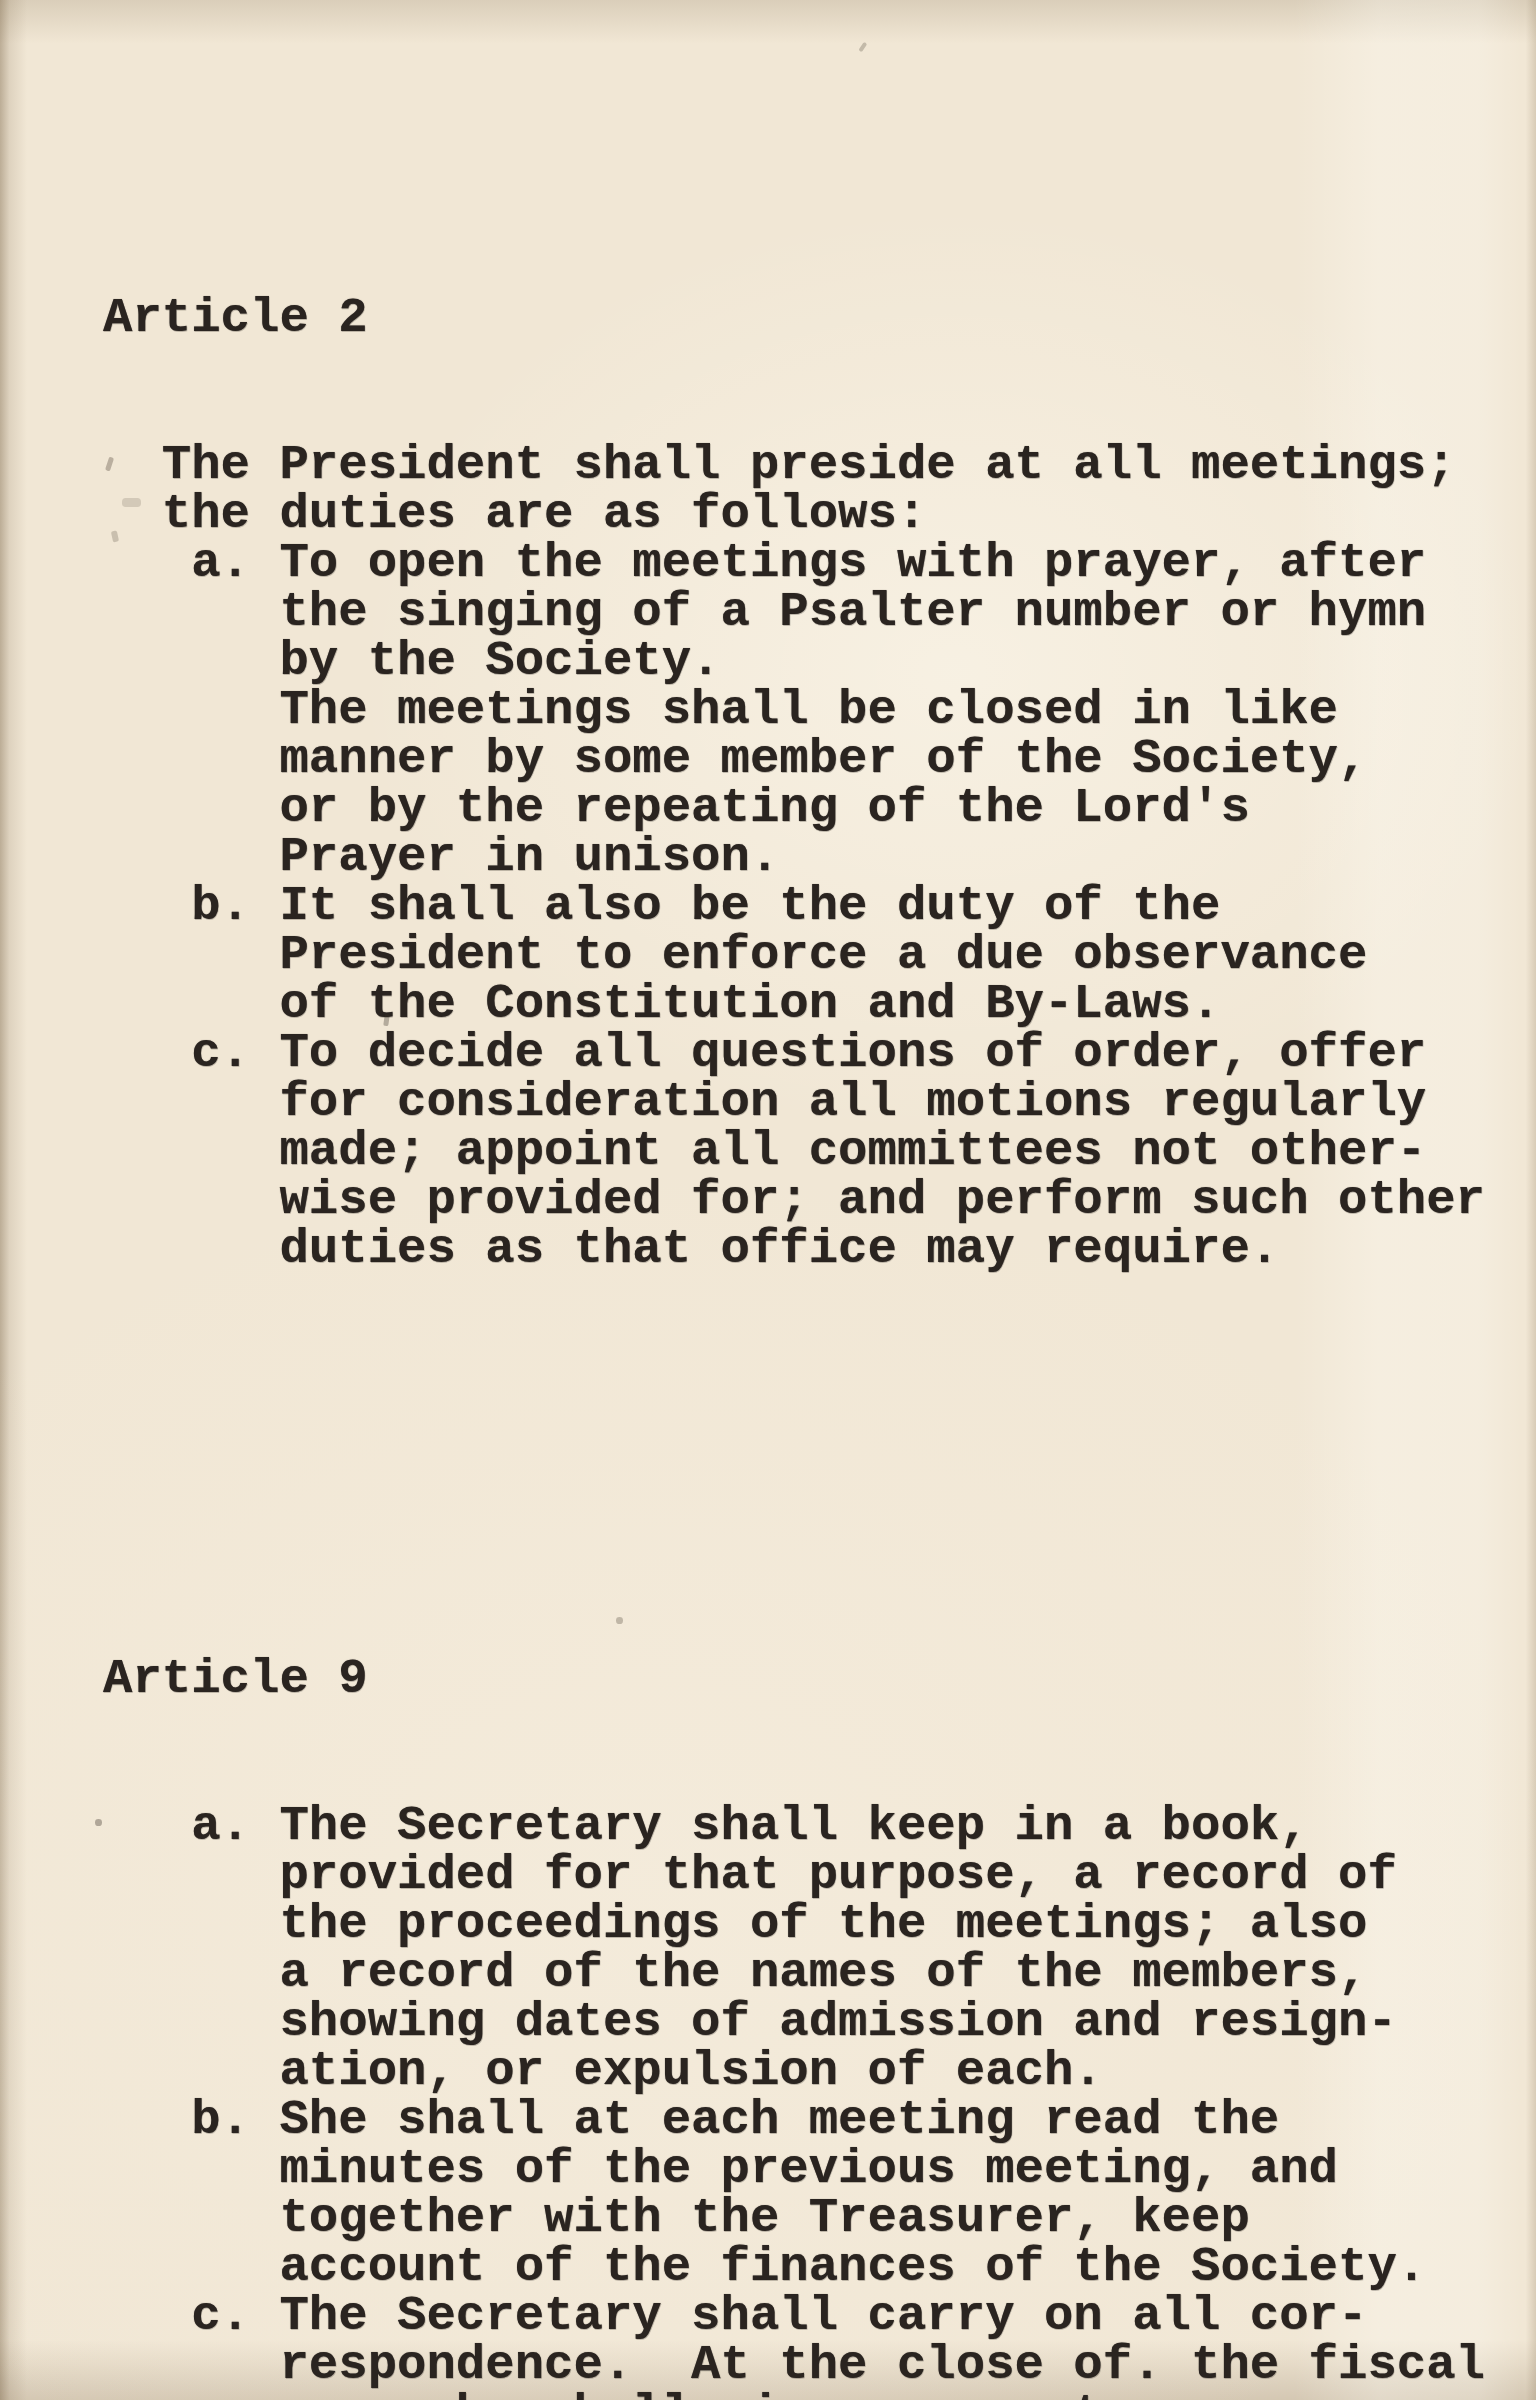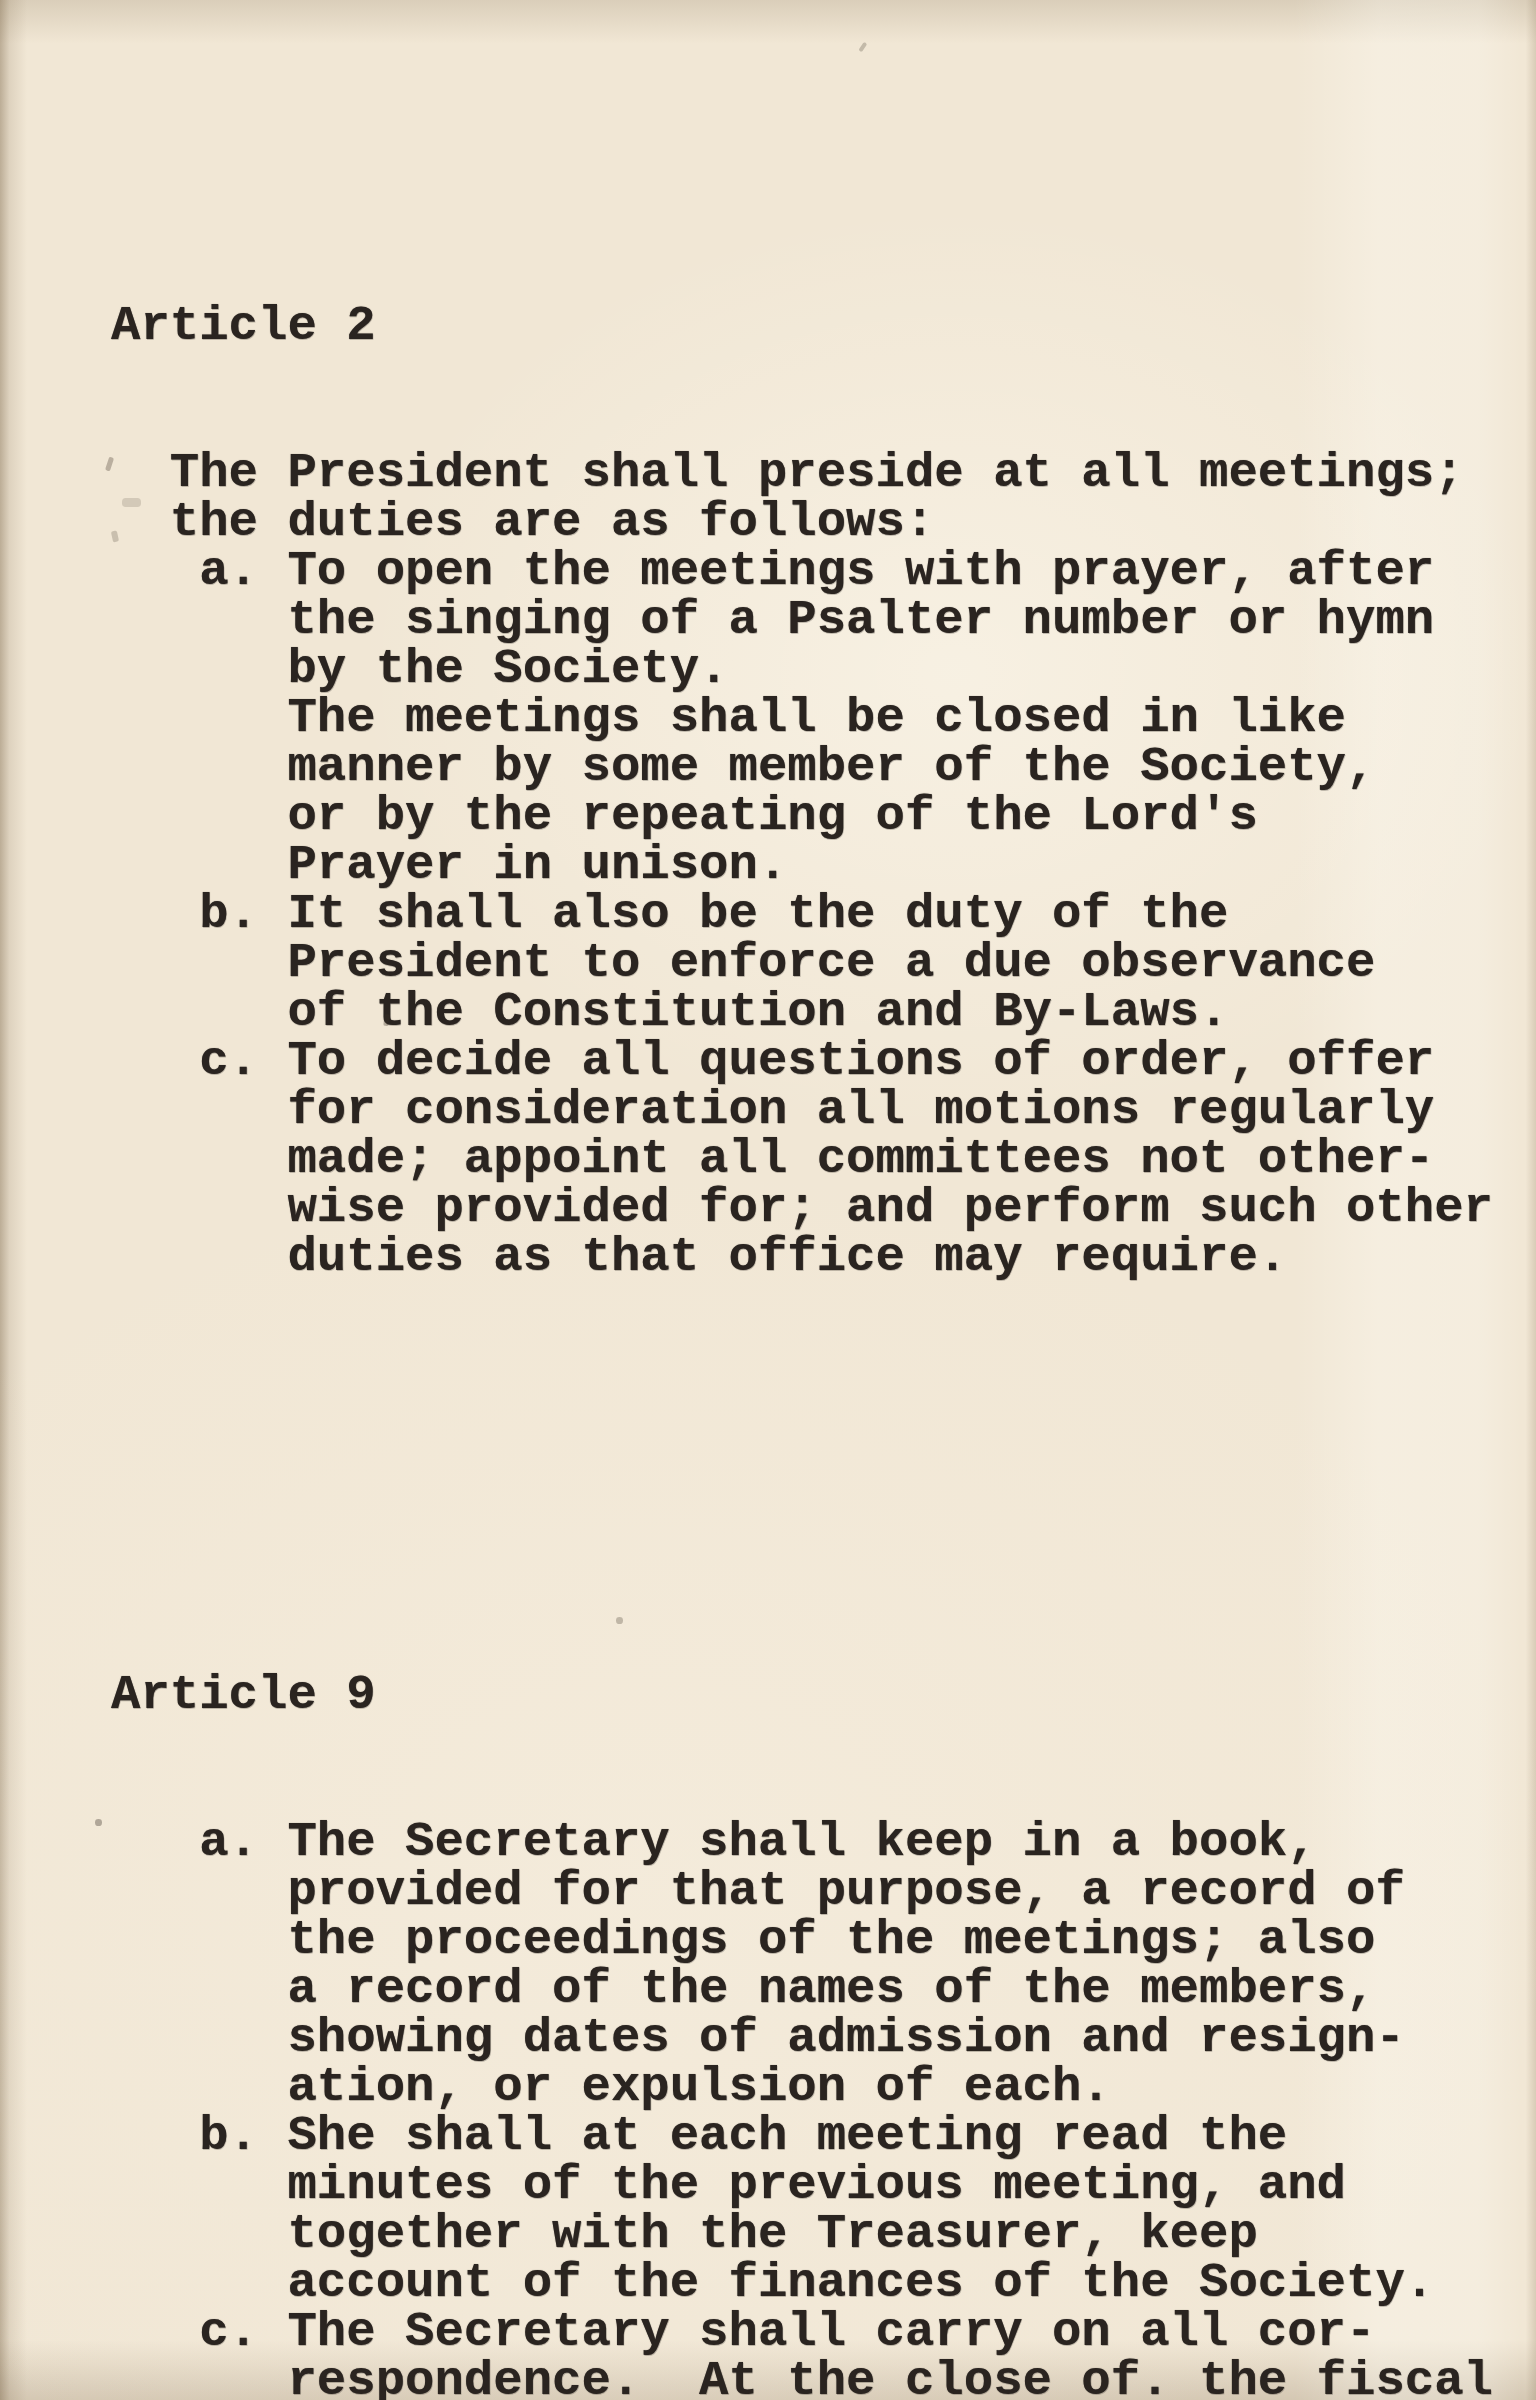--- a/index.html
+++ b/index.html
@@ -23,21 +23,21 @@
     left: 103px;
     top: 49px;
     white-space: pre;
     font-family: "Liberation Mono", "DejaVu Sans Mono", monospace;
     font-weight: 700;
     font-size: 49px;
     line-height: 49px;
     color: #2a2420;
     text-shadow: 0 0 1px rgba(42,36,32,.55), 0.6px 0.6px 0 rgba(42,36,32,.22);
   }
-  .article { margin: 8px; }
+  .article { margin: 0; }
   .gap-a3 { margin-top: 38px; }
   .heading, .body { white-space: pre; }
   .watermark {
     position: absolute;
     left: 505px;
     top: 1188px;
     font-family: "Liberation Sans", sans-serif;
     font-weight: 400;
     font-size: 35px;
     letter-spacing: -0.5px;

